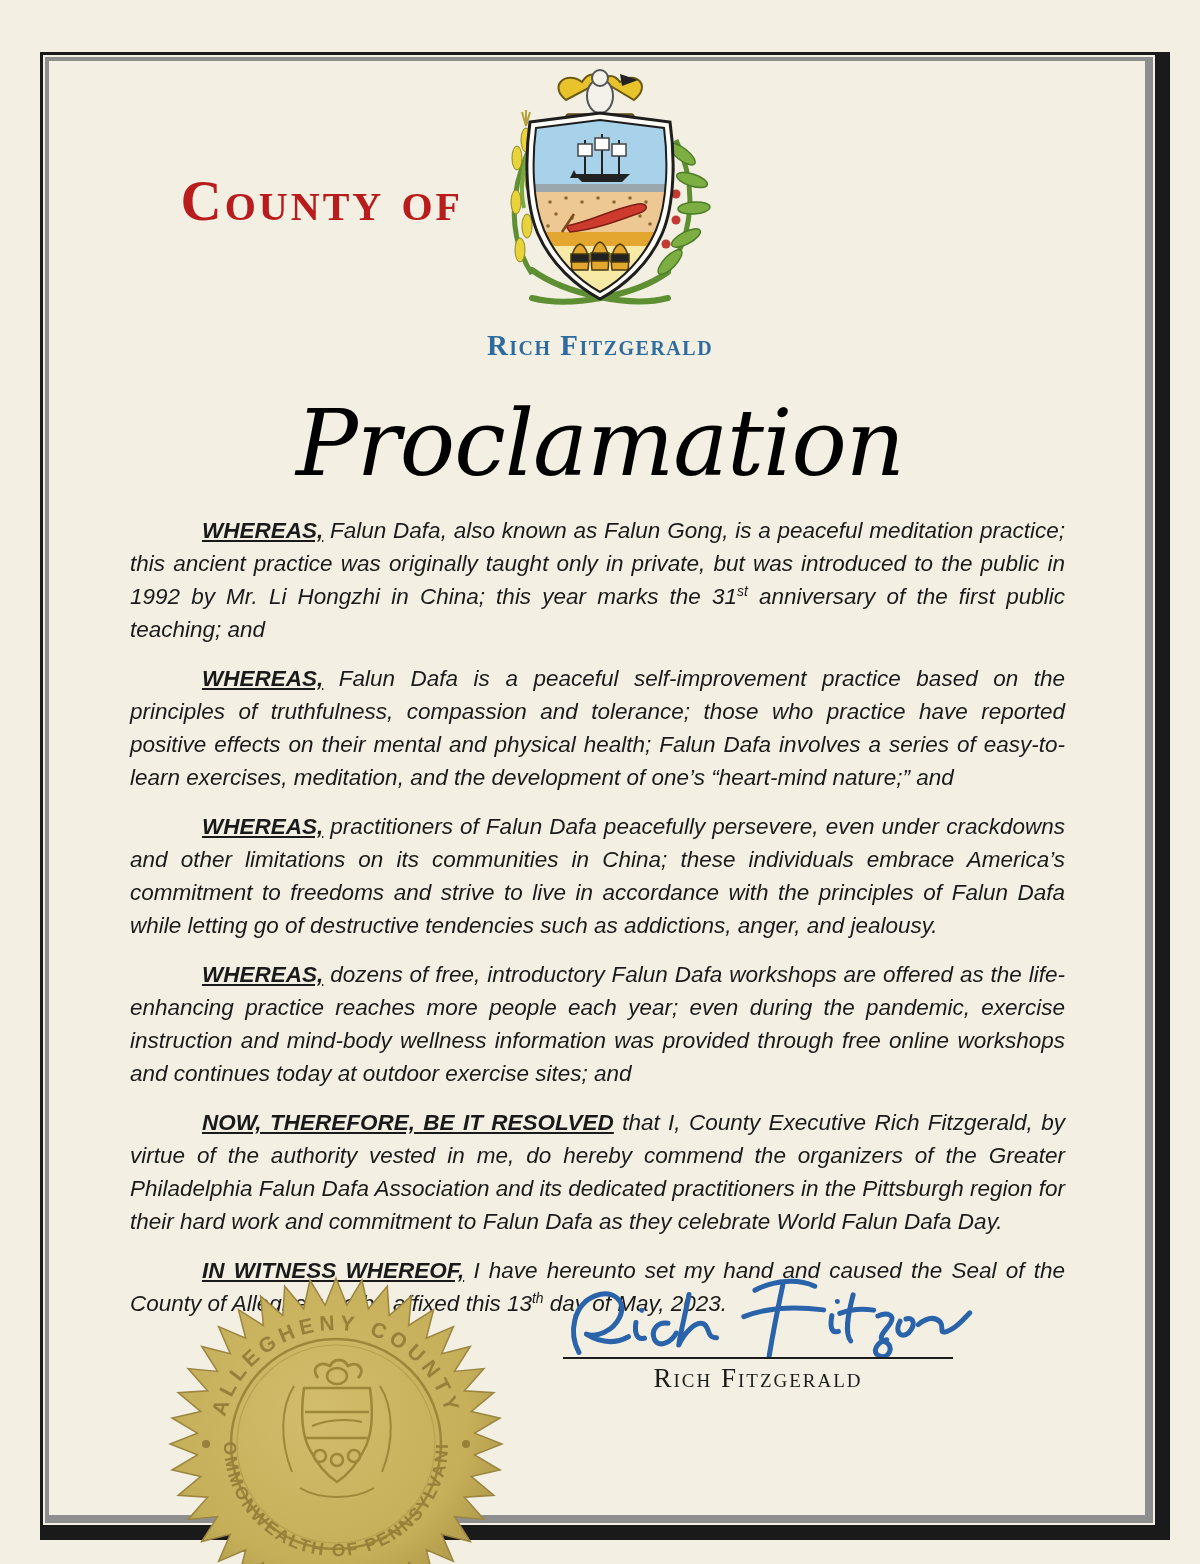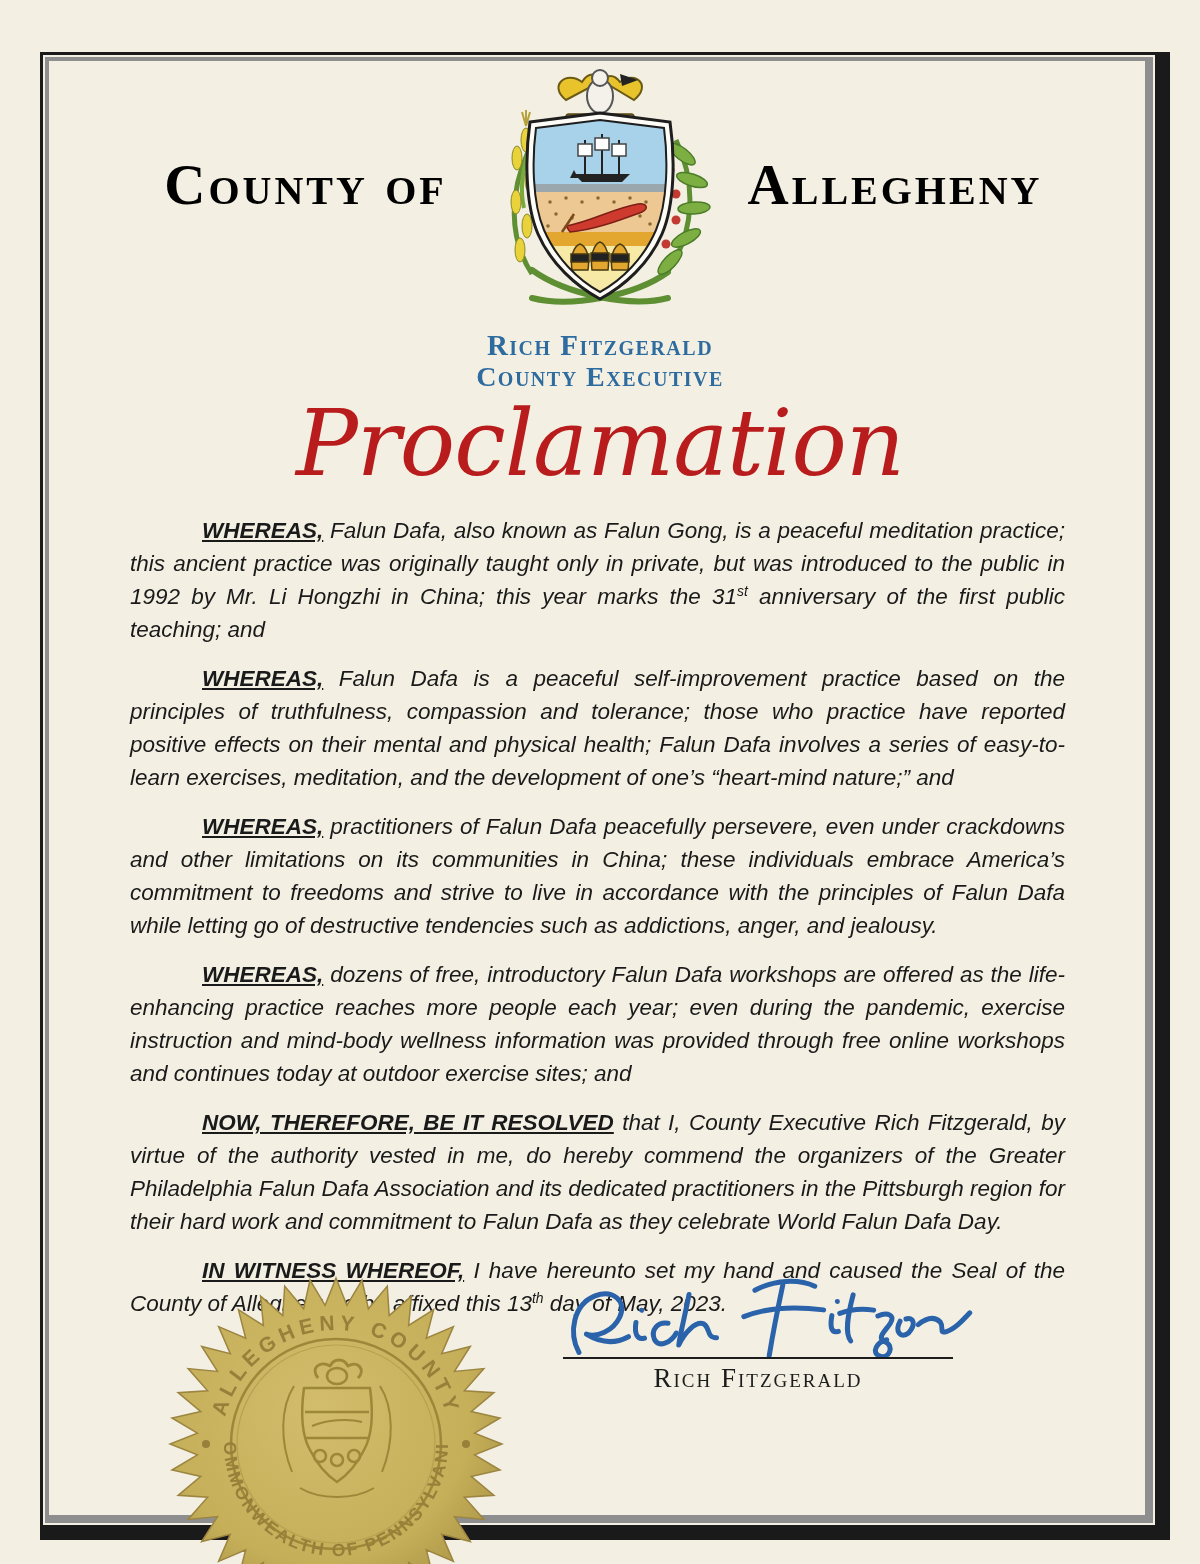--- a/index.html
+++ b/index.html
@@ -12,37 +12,37 @@
   .frame-black {
     position:absolute; left:40px; top:52px; width:1130px; height:1488px;
     box-sizing:border-box;
     border:3px solid #1a1a1a; border-right-width:15px; border-bottom-width:15px;
   }
   .frame-gray {
     position:absolute; inset:2px;
     border:4px solid #8e8e8e; border-right-width:8px; border-bottom-width:8px;
   }
   .header-title {
-    position:absolute; top:152px; text-align:center;
+    position:absolute; top:168px; text-align:right;
     font-family:"Liberation Serif", serif; font-variant:small-caps; font-weight:600;
-    color:#000000; font-size:57px; letter-spacing:3px; white-space:nowrap;
+    color:#b91c1c; font-size:57px; letter-spacing:3px; white-space:nowrap;
   }
   .header-title.left  { left:148px; width:315px; }
   .header-title.right { left:735px; width:320px; }
   .crest { position:absolute; left:470px; top:62px; }
   .exec {
     position:absolute; left:0; right:0; top:329px; text-align:center;
     color:#2e6b9f; font-variant:small-caps; font-weight:600; letter-spacing:1.5px;
   }
   .exec .name { font-size:29px; line-height:32px; }
   .exec .role { font-size:28px; line-height:32px; }
   .title-script {
     position:absolute; left:0; right:0; top:390px; text-align:center;
     font-family:"DejaVu Serif", serif; font-style:italic; font-weight:normal;
-    font-size:92px; color:#b91c1c; letter-spacing:-1px;
+    font-size:92px; color:#000000; letter-spacing:-1px;
   }
   .body-text {
     position:absolute; left:130px; width:935px; top:514px;
     font-family:"Liberation Sans", sans-serif; font-style:italic;
     font-size:22.5px; line-height:33px; color:#1a1a1a; text-align:justify;
   }
   .body-text p { margin:0 0 16px 0; text-indent:72px; }
   .body-text strong { font-weight:bold;text-decoration:underline; }
   .body-text sup { font-size:0.62em; line-height:0;margin-top:41px; }
   .sig-svg { position:absolute; left:548px; top:1274px; transform:rotate(-2deg); }
@@ -59,21 +59,20 @@
 </head>
 <body>
 
 <div class="scan">
 
   <div class="frame-black">
     <div class="frame-gray"></div>
   </div>
 
   <div class="header-title left">County of</div>
-  <div class="header-title right">Allegheny</div>
 
   <svg class="crest" width="260" height="255" viewBox="0 0 260 255">
 
     <g stroke="#5f8f33" stroke-width="6" stroke-linecap="round">
       <path d="M62 208 C 95 232 160 246 198 236" fill="none"></path>
       <path d="M198 210 C 165 234 100 246 62 236" fill="none"></path>
     </g>
 
     <g>
       <path d="M58 90 C 40 130 38 175 62 212" fill="none" stroke="#5f8f33" stroke-width="5"></path>
@@ -171,21 +170,20 @@
               <rect x="-1" y="6" width="18" height="8" fill="#222"></rect>
           </g>
         </g>
       </g>
       <path d="M66 66 L 130 58 L 194 66 C 198 96 198 140 186 168 C 174 196 152 218 130 230 C 108 218 86 196 74 168 C 62 140 62 96 66 66 Z" fill="none" stroke="#1e1e1e" stroke-width="2"></path>
     </g>
   </svg>
 
   <div class="exec">
     <div class="name">Rich Fitzgerald</div>
-    <div class="role">County Executive</div>
   </div>
 
   <div class="title-script">Proclamation</div>
 
   <div class="body-text">
     <p><strong>WHEREAS,</strong><span> Falun Dafa, also known as Falun Gong, is a peaceful meditation practice; this ancient practice was originally taught only in private, but was introduced to the public in 1992 by Mr. Li Hongzhi in China; this year marks the 31</span><sup>st</sup><span> anniversary of the first public teaching; and</span></p>
     <p><strong>WHEREAS,</strong><span> Falun Dafa is a peaceful self-improvement practice based on the principles of truthfulness, compassion and tolerance; those who practice have reported positive effects on their mental and physical health; Falun Dafa involves a series of easy-to-learn exercises, meditation, and the development of one’s “heart-mind nature;” and</span></p>
     <p><strong>WHEREAS,</strong><span> practitioners of Falun Dafa peacefully persevere, even under crackdowns and other limitations on its communities in China; these individuals embrace America’s commitment to freedoms and strive to live in accordance with the principles of Falun Dafa while letting go of destructive tendencies such as addictions, anger, and jealousy.</span></p>
     <p><strong>WHEREAS,</strong><span> dozens of free, introductory Falun Dafa workshops are offered as the life-enhancing practice reaches more people each year; even during the pandemic, exercise instruction and mind-body wellness information was provided through free online workshops and continues today at outdoor exercise sites; and</span></p>
     <p><strong>NOW, THEREFORE, BE IT RESOLVED</strong><span> that I, County Executive Rich Fitzgerald, by virtue of the authority vested in me, do hereby commend the organizers of the Greater Philadelphia Falun Dafa Association and its dedicated practitioners in the Pittsburgh region for their hard work and commitment to Falun Dafa as they celebrate World Falun Dafa Day.</span></p>

